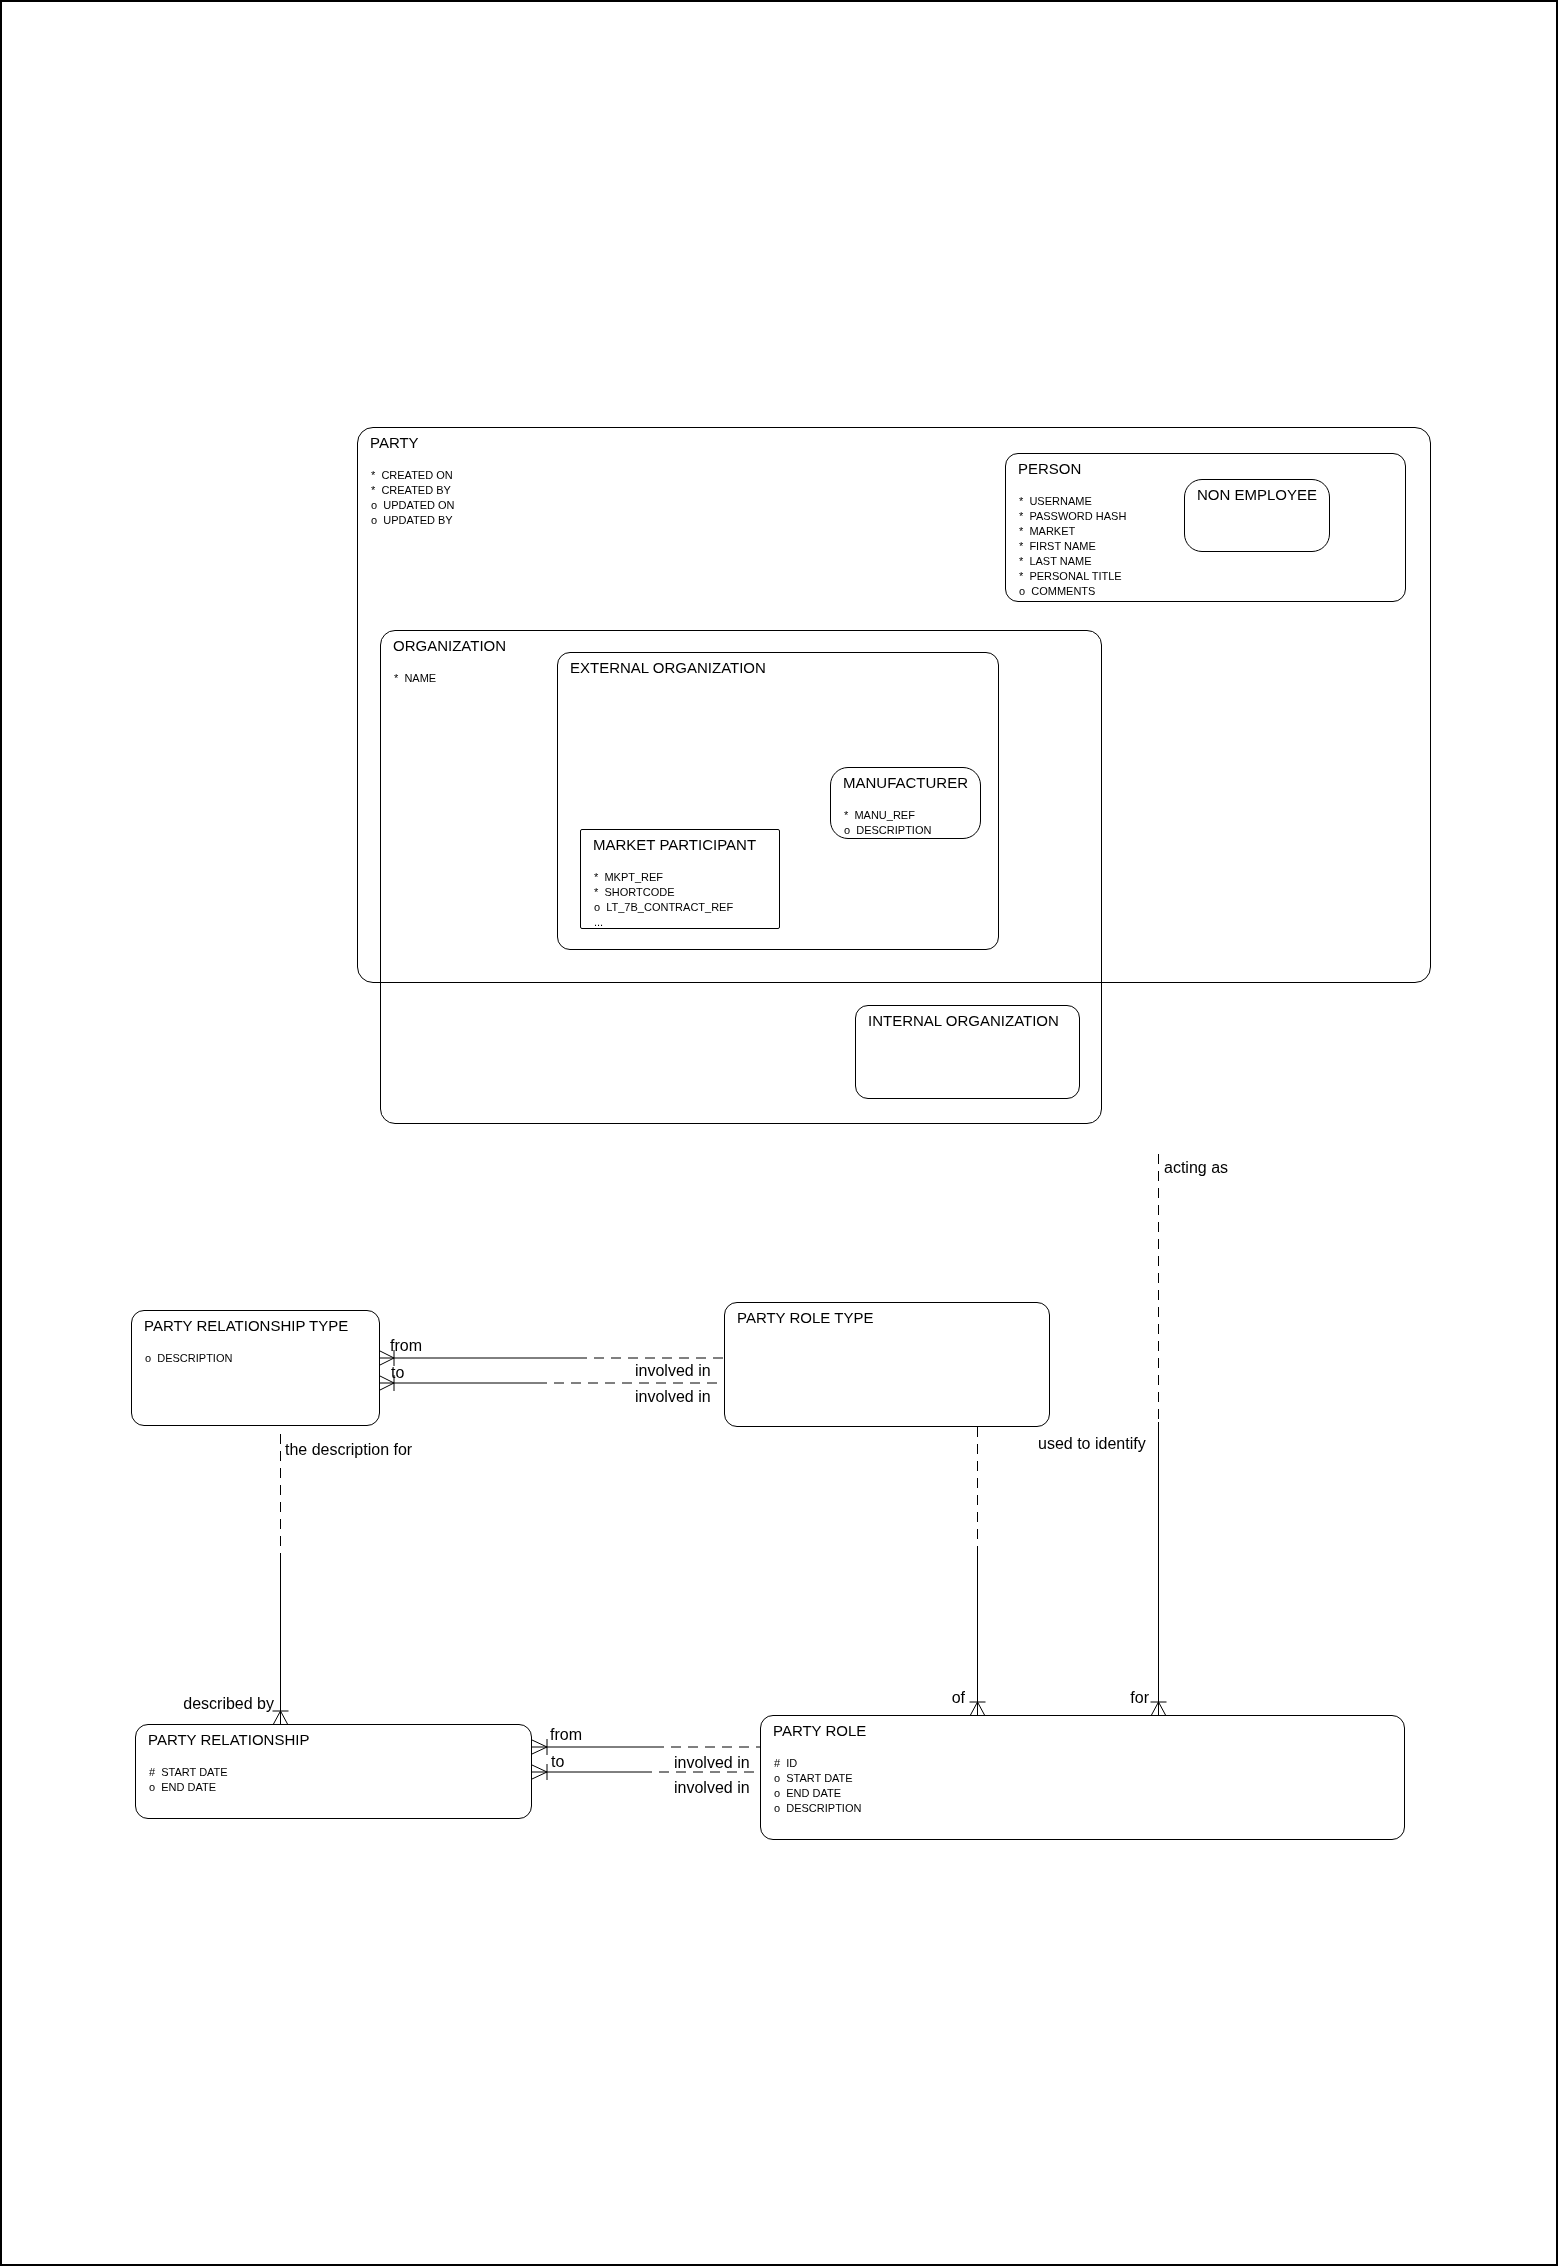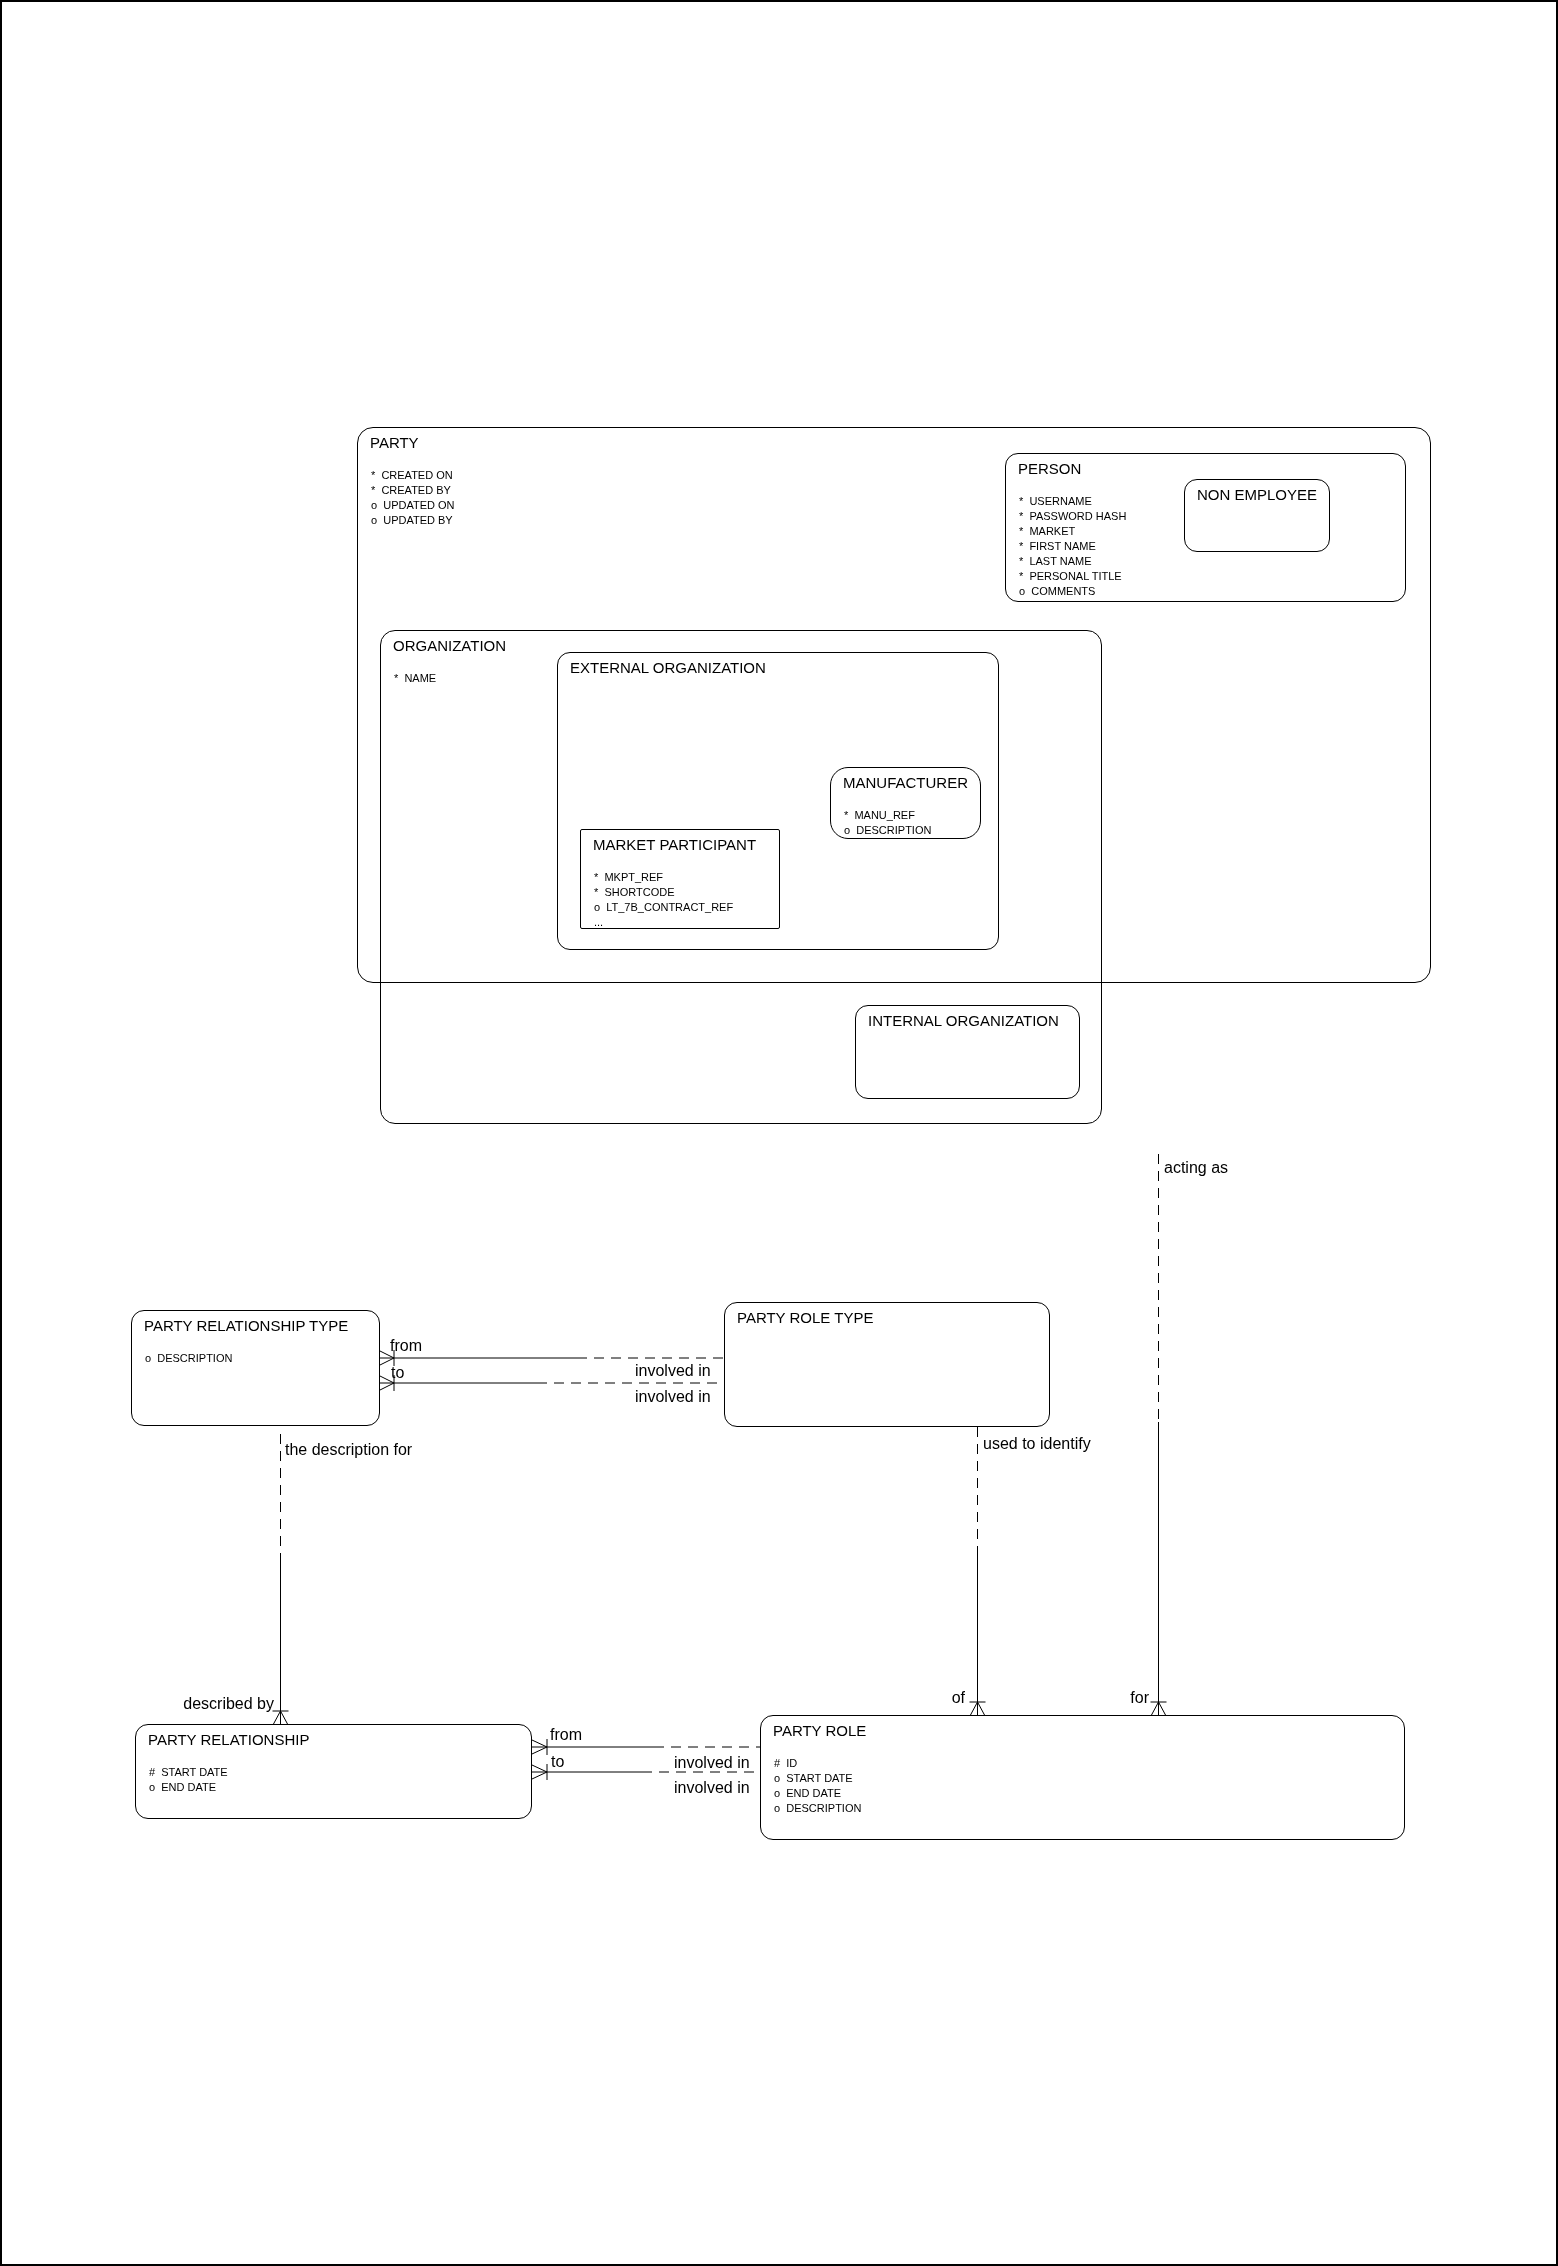--- a/index.html
+++ b/index.html
@@ -120,21 +120,21 @@
       <div class="attr">*  USERNAME</div>
       <div class="attr">*  PASSWORD HASH</div>
       <div class="attr">*  MARKET</div>
       <div class="attr">*  FIRST NAME</div>
       <div class="attr">*  LAST NAME</div>
       <div class="attr">*  PERSONAL TITLE</div>
       <div class="attr">o  COMMENTS</div>
     </div>
   </div>
 
-  <div class="entity" style="left:1182px;top:477px;width:146px;height:73px;">
+  <div class="entity" style="left:1182px;top:477px;width:146px;height:73px;border-radius:18px;">
     <div class="entity-title">NON EMPLOYEE</div>
   </div>
 
   <div class="entity" style="left:378px;top:628px;width:722px;height:494px;border-radius:15px;">
     <div class="entity-title">ORGANIZATION</div>
     <div class="attrs">
       <div class="attr">*  NAME</div>
     </div>
   </div>
 
@@ -192,21 +192,21 @@
       <div class="attr">o  DESCRIPTION</div>
     </div>
   </div>
 
   <div class="rel-label" style="left:1162px;top:1158px;">acting as</div>
   <div class="rel-label" style="left:388px;top:1336px;">from</div>
   <div class="rel-label" style="left:389px;top:1363px;">to</div>
   <div class="rel-label" style="left:633px;top:1361px;">involved in</div>
   <div class="rel-label" style="left:633px;top:1387px;">involved in</div>
   <div class="rel-label" style="left:283px;top:1440px;">the description for</div>
-  <div class="rel-label" style="left:981px;top:1434px;">used to identify</div>
+  <div class="rel-label" style="left:1036px;top:1434px;">used to identify</div>
   <div class="rel-label right-align" style="left:152px;top:1694px;width:120px;">described by</div>
   <div class="rel-label right-align" style="left:923px;top:1688px;width:40px;">of</div>
   <div class="rel-label right-align" style="left:1097px;top:1688px;width:50px;">for</div>
   <div class="rel-label" style="left:548px;top:1725px;">from</div>
   <div class="rel-label" style="left:549px;top:1752px;">to</div>
   <div class="rel-label" style="left:672px;top:1753px;">involved in</div>
   <div class="rel-label" style="left:672px;top:1778px;">involved in</div>
 
 </div>
 

